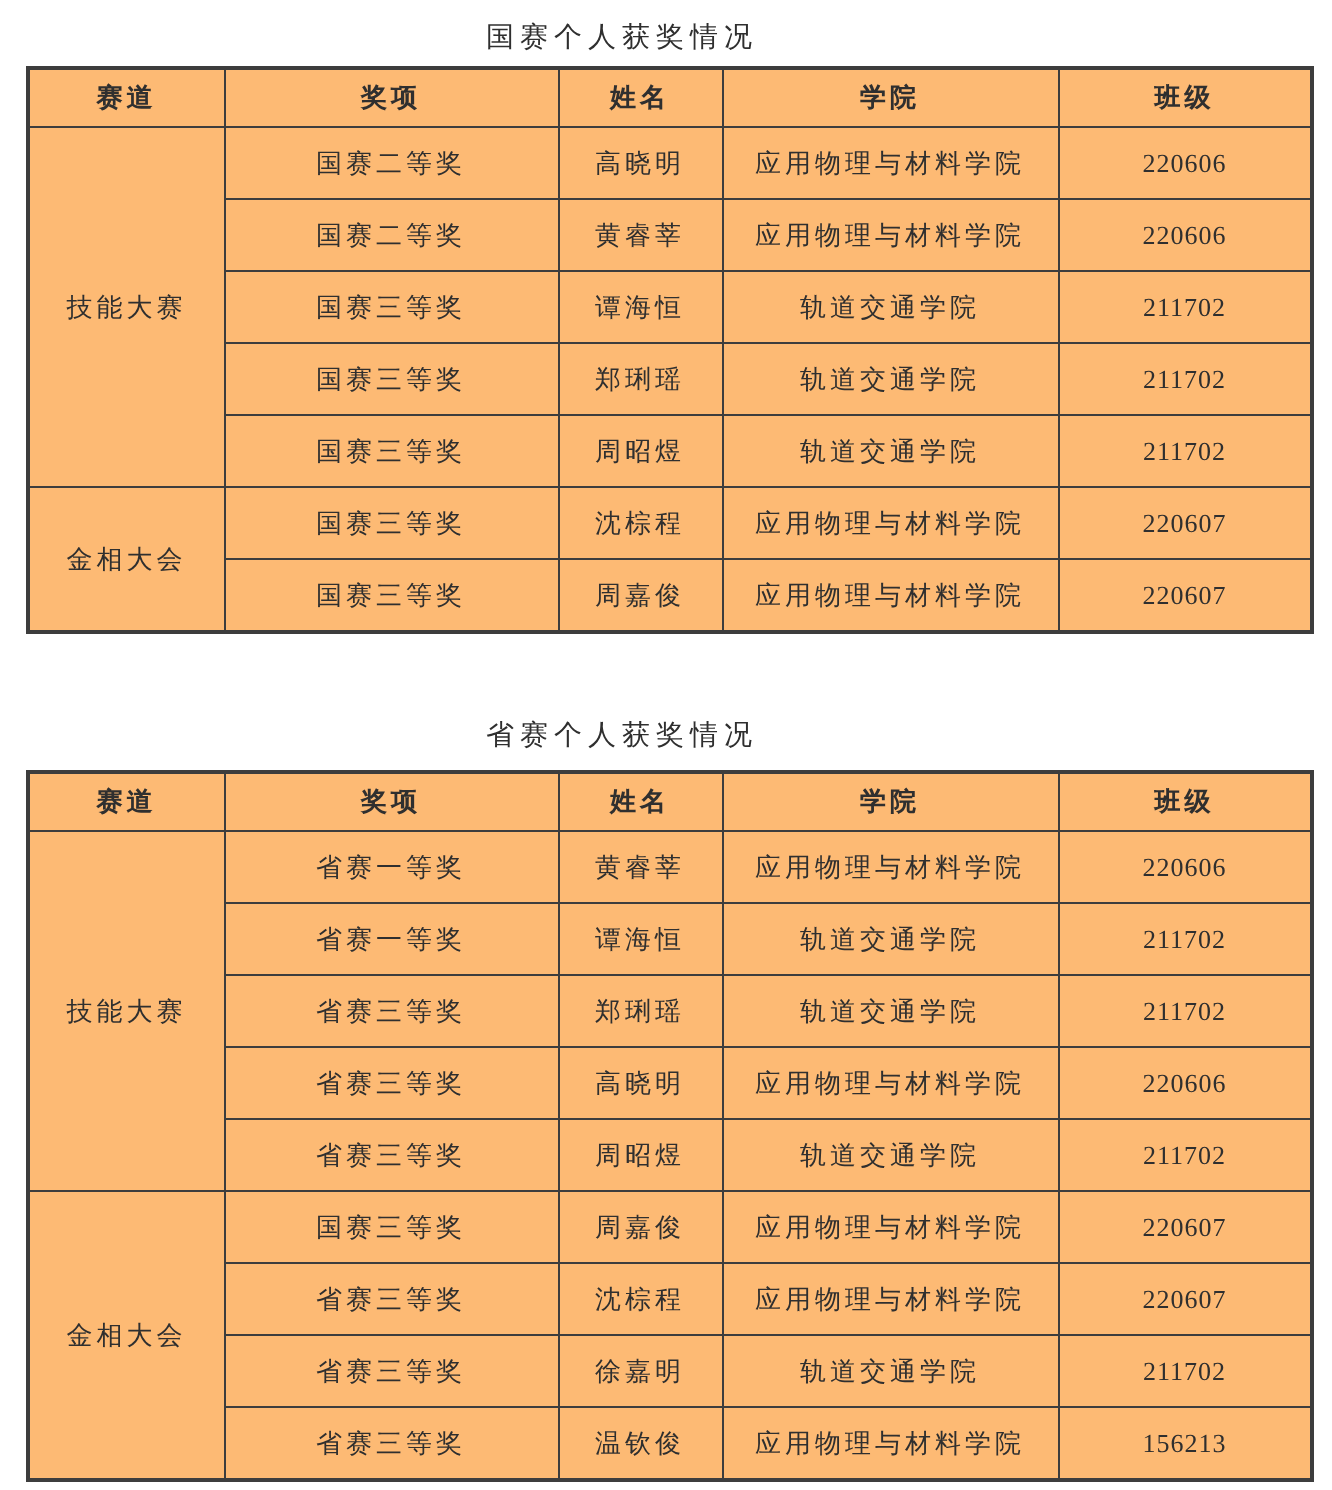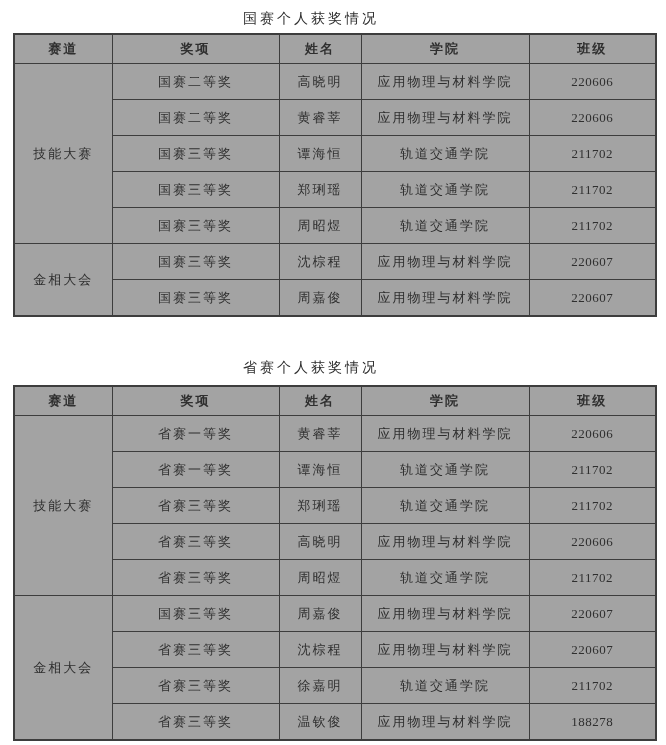--- a/index.html
+++ b/index.html
@@ -28,21 +28,21 @@
     white-space: nowrap;
   }
   #title-0 { top: 10px; }
   #title-1 { top: 359px; }
   table.awards {
     position: absolute;
     left: 13px;
     width: 642px;
     table-layout: fixed;
     border-collapse: collapse;
-    background: #a3a3a3;
+    background: #fdba74;
     border: 2px solid #3d3d3d;
   }
   #t0 { top: 33px; }
   #t1 { top: 385px; }
   table.awards th,
   table.awards td {
     border: 1px solid #3d3d3d;
     text-align: center;
     vertical-align: middle;
     padding: 0;
@@ -201,17 +201,17 @@
         <tr>
           <td class="award">省赛三等奖</td>
           <td class="name">徐嘉明</td>
           <td class="college">轨道交通学院</td>
           <td class="clsnum">211702</td>
         </tr>
         <tr>
           <td class="award">省赛三等奖</td>
           <td class="name">温钦俊</td>
           <td class="college">应用物理与材料学院</td>
-          <td class="clsnum">188278</td>
+          <td class="clsnum">156213</td>
         </tr>
       </tbody>
     </table>
 </div>
 
 </body></html>

